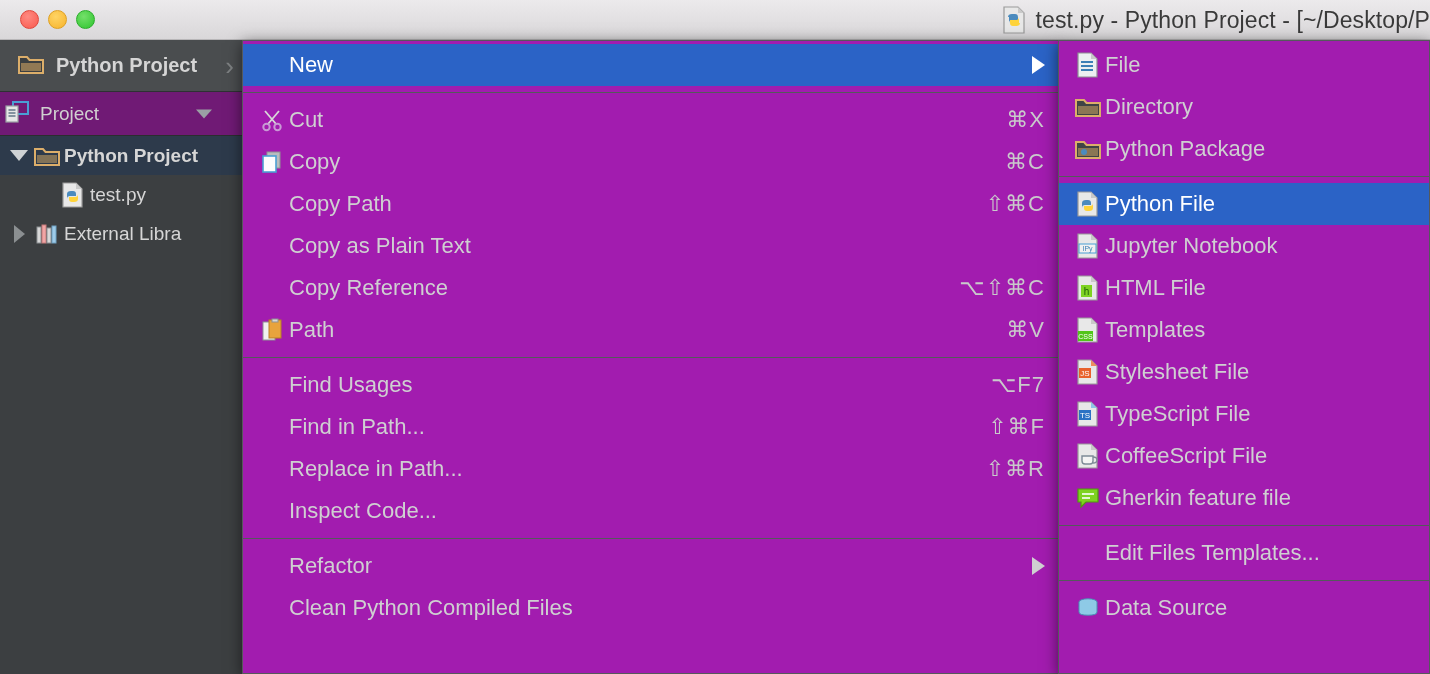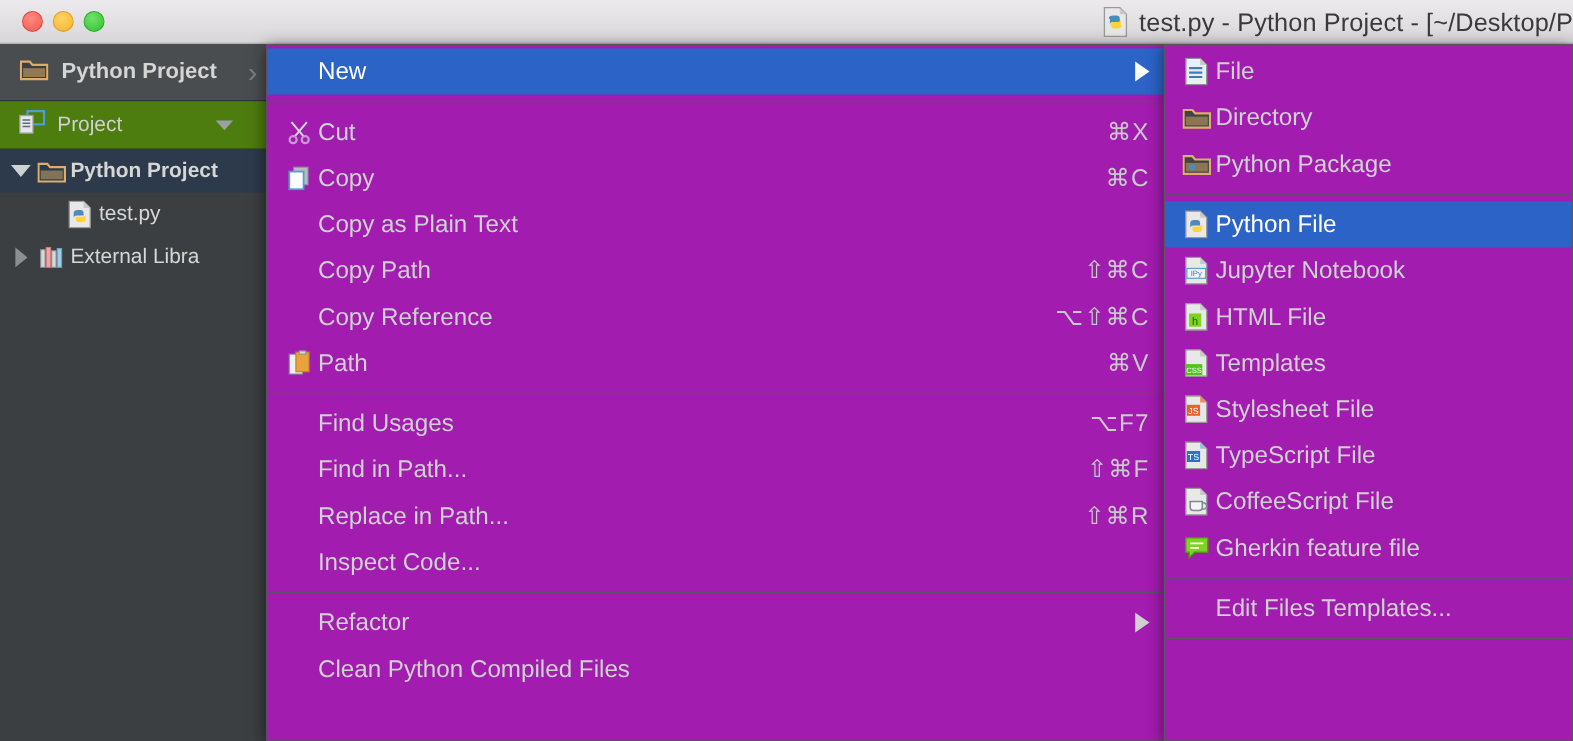--- a/index.html
+++ b/index.html
@@ -57,22 +57,22 @@
   .breadcrumb-label {
     font-size: 20px; color: #d5d5d5; font-weight: bold; margin-left: 12px;
     white-space: nowrap;
   }
   .breadcrumb-chev {
     position: absolute; right: 8px; top: 50%; transform: translateY(-50%);
     color: #7d8082; font-size: 26px;
   }
 
   .tool-tab {
-    height: 44px; background: #4d7c0f;
-    display: flex; align-items: center; padding-left: 16px;
+    height: 44px; background: #701a75;
+    display: flex; align-items: center; padding-left: 4px;
     border-bottom: 1px solid #2b2e30;
     position: relative;
   }
   .tool-tab-label { font-size: 19px; color: #d0d0d0; margin-left: 10px; }
   .tool-tab-caret {
     position:absolute; right: 30px; top: 50%; transform: translateY(-50%);
     width: 0; height: 0; border-left: 8px solid transparent;
     border-right: 8px solid transparent; border-top: 9px solid #9aa0a4;
   }
 
@@ -287,27 +287,27 @@
           <rect x="7" y="2" width="13" height="16" fill="#b9bcbe" stroke="#8d9194"></rect>
           <rect x="3" y="6" width="13" height="16" fill="#fdfdfd" stroke="#4a9fd4" stroke-width="1.6"></rect>
         </svg>
       </span>
       <span class="mi-label">Copy</span>
       <span class="mi-shortcut">⌘C</span>
     </div>
 
     <div class="mi">
       <span class="mi-icon"></span>
-      <span class="mi-label">Copy as Plain Text</span>
-    </div>
-
-    <div class="mi">
-      <span class="mi-icon"></span>
       <span class="mi-label">Copy Path</span>
       <span class="mi-shortcut">⇧⌘C</span>
+    </div>
+
+    <div class="mi">
+      <span class="mi-icon"></span>
+      <span class="mi-label">Copy as Plain Text</span>
     </div>
 
     <div class="mi">
       <span class="mi-icon"></span>
       <span class="mi-label">Copy Reference</span>
       <span class="mi-shortcut">⌥⇧⌘C</span>
     </div>
 
     <div class="mi">
       <span class="mi-icon">
@@ -496,16 +496,26 @@
 
     <div class="menu-sep"></div>
 
     <div class="mi">
       <span class="mi-icon"></span>
       <span class="mi-label">Edit Files Templates...</span>
     </div>
 
     <div class="menu-sep"></div>
 
+    <div class="mi">
+      <span class="mi-icon">
+        <svg width="24" height="24" viewBox="0 0 24 24">
+          <ellipse cx="12" cy="6" rx="9" ry="3.2" fill="#8ecae6" stroke="#4a8fb5"></ellipse>
+          <path d="M3 6 v5 q0 3.2 9 3.2 t9-3.2 v-5" fill="#8ecae6" stroke="#4a8fb5"></path>
+          <path d="M3 11 v5 q0 3.2 9 3.2 t9-3.2 v-5" fill="#8ecae6" stroke="#4a8fb5"></path>
+        </svg>
+      </span>
+      <span class="mi-label">Data Source</span>
+    </div>
 
   </div>
 
 </div>
 
 </body></html>

